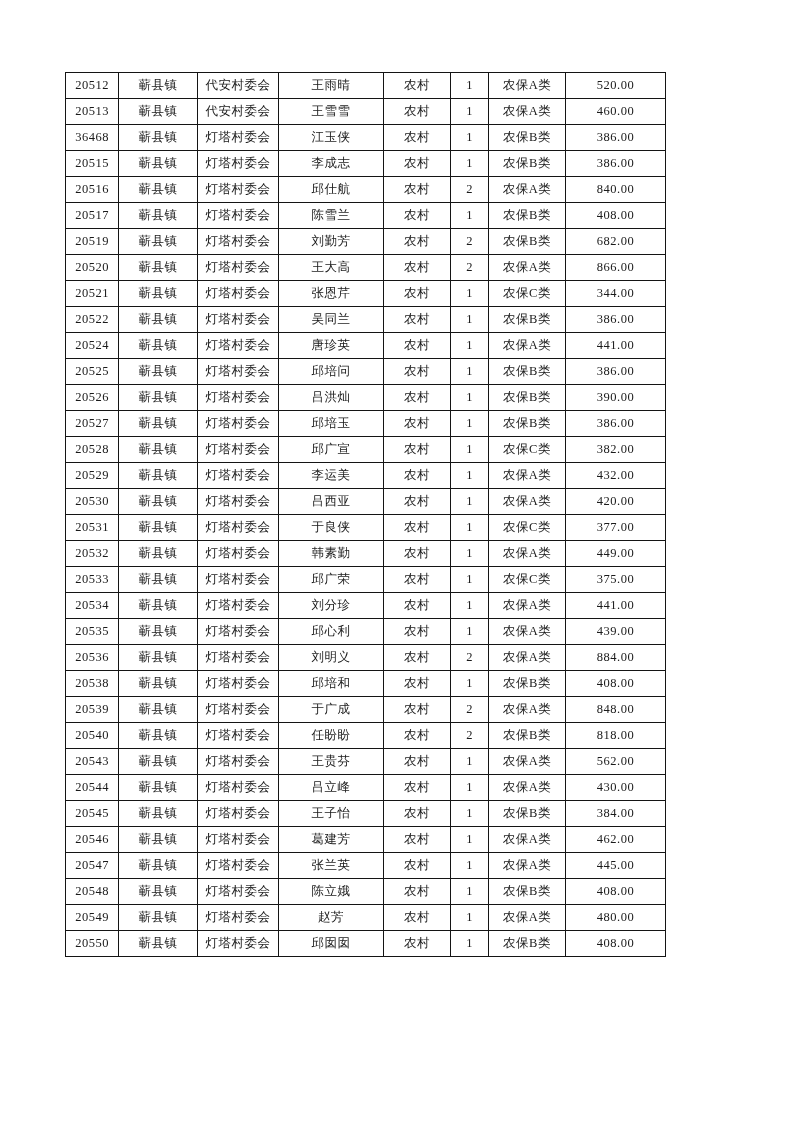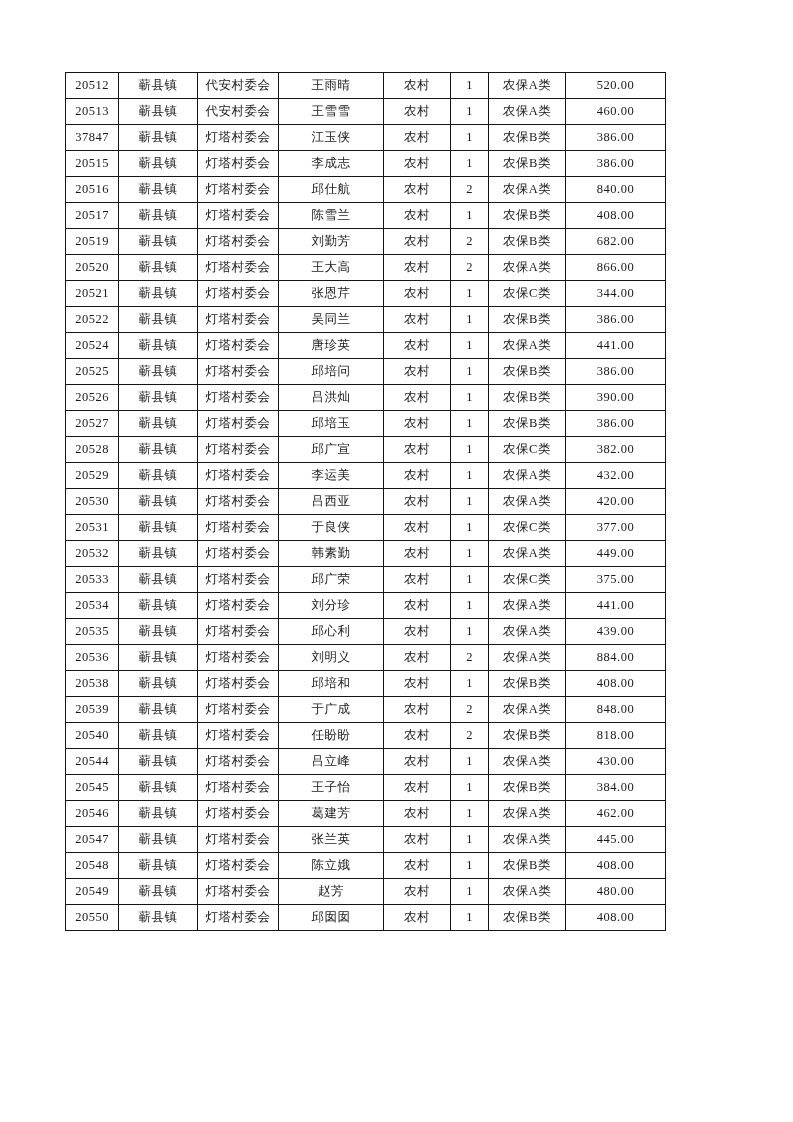--- a/index.html
+++ b/index.html
@@ -76,21 +76,21 @@
           <td class="num">20513</td>
           <td>蕲县镇</td>
           <td>代安村委会</td>
           <td>王雪雪</td>
           <td>农村</td>
           <td class="num">1</td>
           <td>农保A类</td>
           <td class="num">460.00</td>
         </tr>
         <tr>
-          <td class="num">37847</td>
+          <td class="num">36468</td>
           <td>蕲县镇</td>
           <td>灯塔村委会</td>
           <td>江玉侠</td>
           <td>农村</td>
           <td class="num">1</td>
           <td>农保B类</td>
           <td class="num">386.00</td>
         </tr>
         <tr>
           <td class="num">20515</td>
@@ -314,20 +314,30 @@
         </tr>
         <tr>
           <td class="num">20540</td>
           <td>蕲县镇</td>
           <td>灯塔村委会</td>
           <td>任盼盼</td>
           <td>农村</td>
           <td class="num">2</td>
           <td>农保B类</td>
           <td class="num">818.00</td>
+        </tr>
+        <tr>
+          <td class="num">20543</td>
+          <td>蕲县镇</td>
+          <td>灯塔村委会</td>
+          <td>王贵芬</td>
+          <td>农村</td>
+          <td class="num">1</td>
+          <td>农保A类</td>
+          <td class="num">562.00</td>
         </tr>
         <tr>
           <td class="num">20544</td>
           <td>蕲县镇</td>
           <td>灯塔村委会</td>
           <td>吕立峰</td>
           <td>农村</td>
           <td class="num">1</td>
           <td>农保A类</td>
           <td class="num">430.00</td>

